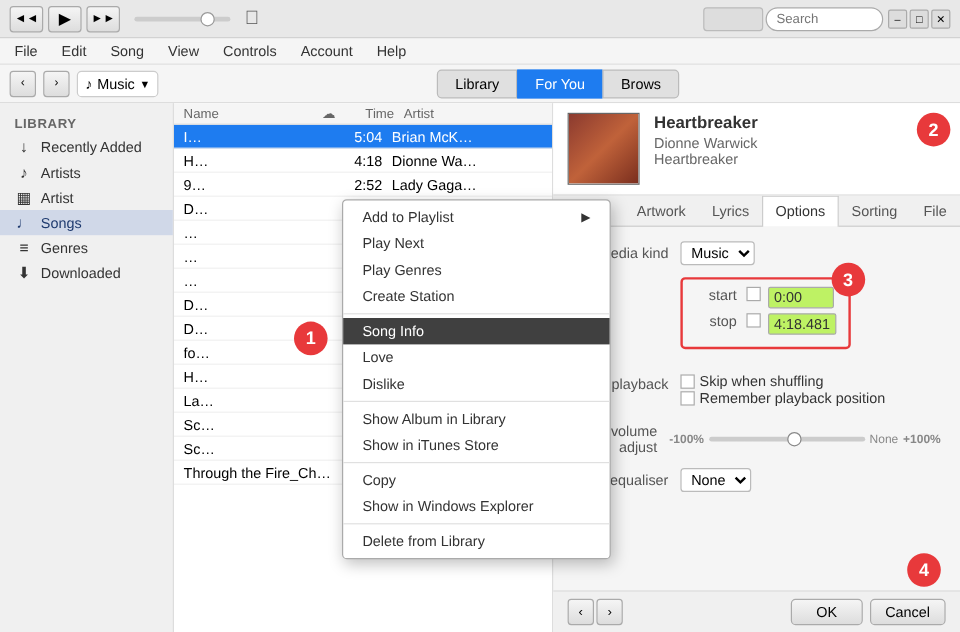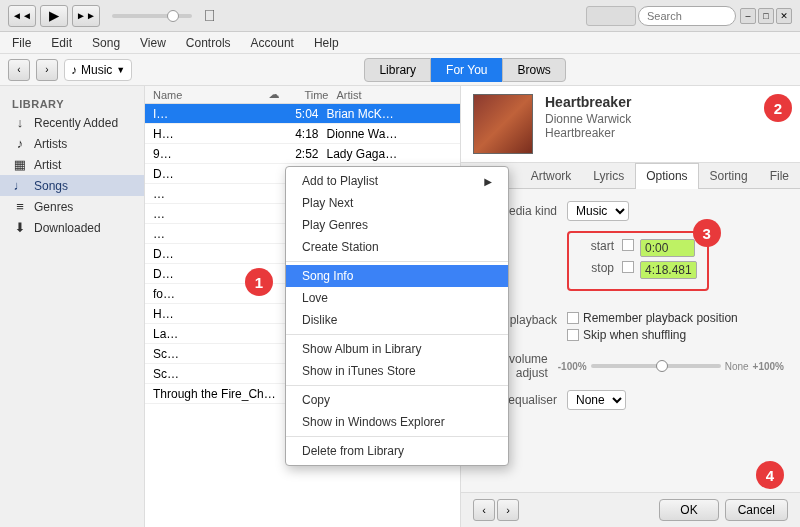--- a/index.html
+++ b/index.html
@@ -55,21 +55,21 @@
     .song-list { flex: 1; overflow-y: auto; }
     .song-row { display: flex; align-items: center; padding: 2px 8px; cursor: pointer; min-height: 20px; border-bottom: 1px solid #f0f0f0; }
     .song-row.selected { background: #1e7cf0; color: white; }
     .song-name { flex: 1; font-size: 12px; overflow: hidden; text-overflow: ellipsis; white-space: nowrap; }
     .song-time { width: 40px; text-align: right; font-size: 12px; margin-right: 8px; }
     .song-artist { flex: 1; font-size: 12px; overflow: hidden; text-overflow: ellipsis; white-space: nowrap; }
 
     
     .context-menu { position: absolute; left: 140px; top: 80px; background: white; border: 1px solid #aaa; border-radius: 4px; box-shadow: 2px 4px 12px rgba(0,0,0,0.25); z-index: 100; width: 224px; padding: 3px 0; }
     .ctx-item { padding: 4px 16px; cursor: pointer; font-size: 12px; color: #333; display: flex; justify-content: space-between; align-items: center; }
-    .ctx-item.active-item { background: #3b82f6; color: white; }
+    .ctx-item.active-item { background: #404040; color: white; }
     .ctx-separator { height: 1px; background: #e0e0e0; margin: 3px 0; }
     .ctx-arrow { font-size: 10px; }
 
     
     .right-panel { width: 340px; background: #f5f5f5; border-left: 1px solid #ddd; display: flex; flex-direction: column; }
 
     
     .album-header { display: flex; align-items: flex-start; padding: 8px 12px; background: white; border-bottom: 1px solid #ddd; position: relative; }
     .album-art { width: 60px; height: 60px; background: #8b4a2f; border: 1px solid #666; flex-shrink: 0; overflow: hidden; position: relative; }
     .album-art-img { width: 100%; height: 100%; background: linear-gradient(135deg, #8b3a2f 0%, #c0623a 50%, #7a2e1e 100%); }
@@ -381,27 +381,27 @@
             <span class="ss-value">4:18.481</span>
           </div>
 
           <div style="position:absolute; right:-14px; top:-14px; width:28px; height:28px; border-radius:50%; background:#e8393b; color:white; font-size:15px; font-weight:bold; display:flex; align-items:center; justify-content:center; z-index:200;">3</div>
         </div>
       </div>
 
       <div style="display:flex; align-items:flex-start; margin-bottom:10px;">
         <span style="font-size:12px; color:#555; width:80px; text-align:right; margin-right:10px; padding-top:2px;">playback</span>
         <div>
+          <div style="display:flex; align-items:center; gap:4px;">
+            <div style="width:12px; height:12px; border:1px solid #aaa; background:white;"></div>
+            <span style="font-size:12px; color:#333;">Skip when shuffling</span>
+          </div>
           <div style="display:flex; align-items:center; gap:4px; margin-bottom:3px;">
             <div style="width:12px; height:12px; border:1px solid #aaa; background:white;"></div>
             <span style="font-size:12px; color:#333;">Remember playback position</span>
-          </div>
-          <div style="display:flex; align-items:center; gap:4px;">
-            <div style="width:12px; height:12px; border:1px solid #aaa; background:white;"></div>
-            <span style="font-size:12px; color:#333;">Skip when shuffling</span>
           </div>
         </div>
       </div>
 
       <div class="volume-section">
         <span class="vol-label">volume adjust</span>
         <div class="vol-slider-container">
           <span class="vol-min">-100%</span>
           <div class="vol-slider-track">
             <div class="vol-slider-thumb"></div>

